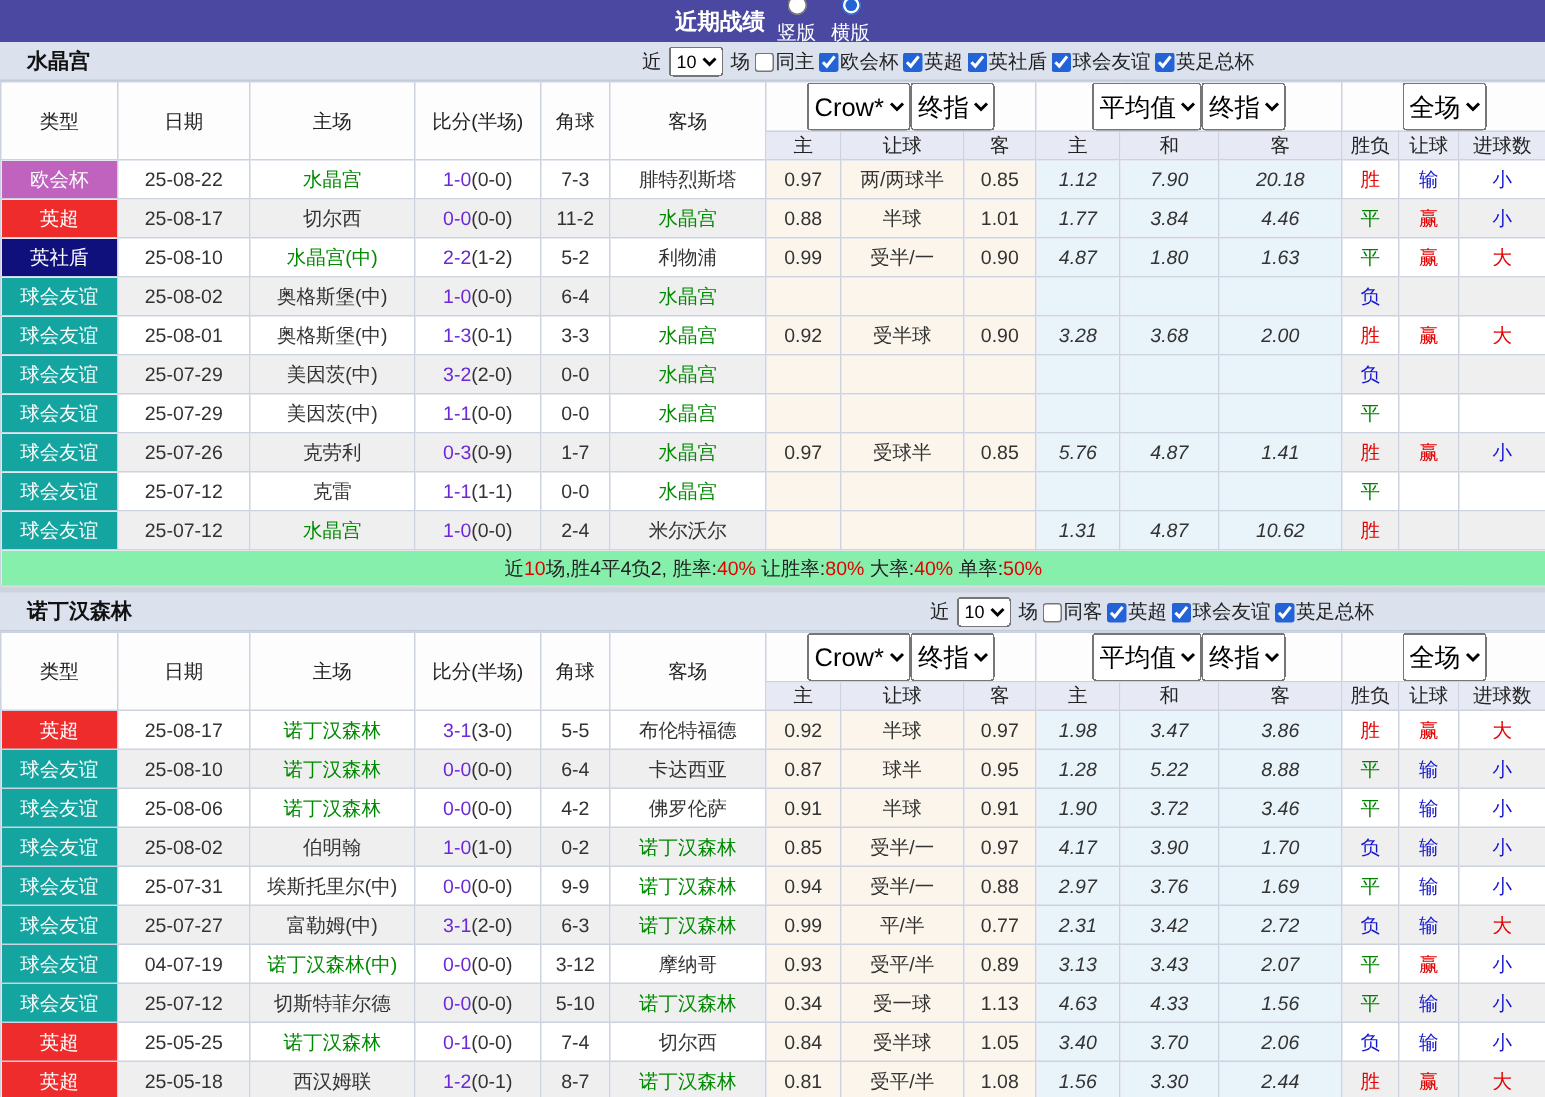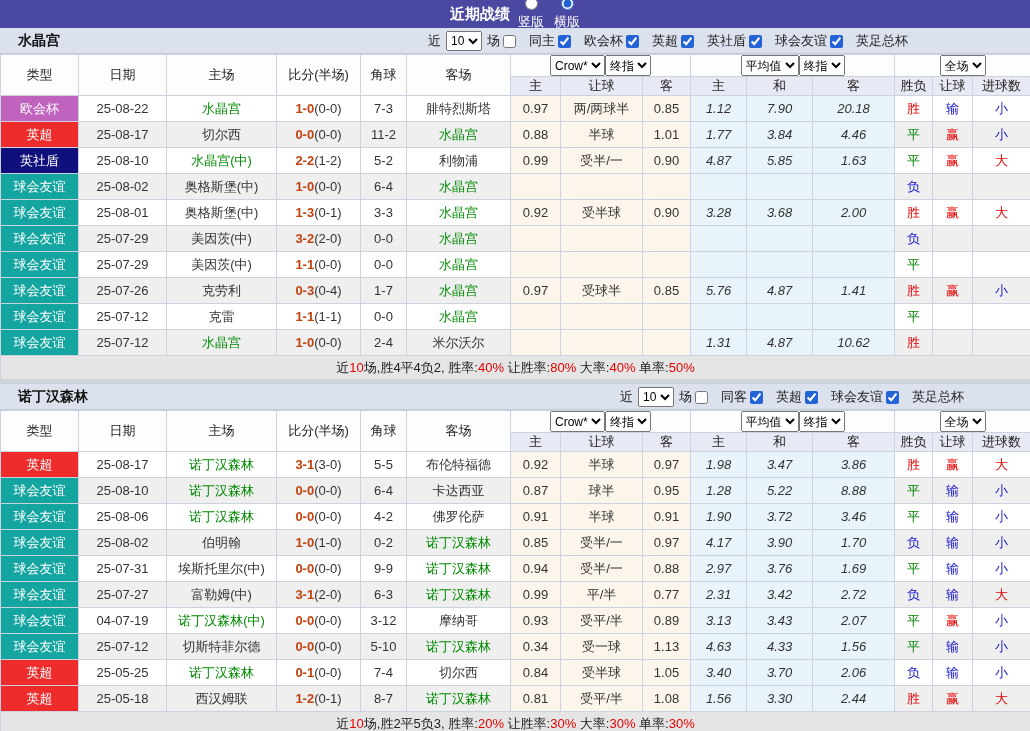--- a/index.html
+++ b/index.html
@@ -39,46 +39,46 @@
     font-weight: bold; font-size: 14px; color: #111;
   }
   .filters {
     position: absolute; top: 0; height: 26px;
     display: flex; align-items: center; gap: 2px;
     font-size: 13px; color: #222; white-space: nowrap;
   }
   .filters.f0 { left: 428px; }
   .filters.f1 { left: 620px; }
   .filters select { font-size: 12px; height: 20px; margin: 0 3px; }
-  .filters label { display: flex; align-items: center; gap: 12px; }
+  .filters label { display: flex; align-items: center; }
 
   
   table { border-collapse: collapse; table-layout: fixed; width: 1030px; background: #fff; }
   th, td {
     border: 1px solid #ccd2df;
     text-align: center; padding: 0 1px;
     overflow: hidden; white-space: nowrap;
   }
   thead th { background: #e7eaf4; font-weight: normal; font-size: 13px; color: #222; }
   thead tr.dd-row th { background: #fdfdfd; height: 22px; }
   thead tr.lbl-row th { height: 19px; }
   thead th.span6 { background: #e7eaf4; }
-  thead select { font-size: 12px; height: 21px; }
+  thead select { font-size: 17px; height: 32px; }
   tbody td { height: 26px; font-size: 13px; color: #333; }
   tr.alt td { background: #efefef; }
   td.league { color: #fff; font-size: 13px; }
   td.col-odds { background: #fcf5eb !important; }
   td.col-avg { background: #e9f4fa !important; font-style: italic; }
-  .score-main { color: #c2410c; font-weight: bold; }
+  .score-main { color: #6d28d9; }
   .score-half { color: #333; }
   .focus { color: #008a00; }
   td.res-red { color: #e60000; }
   td.res-green { color: #008000; }
   td.res-blue { color: #1414cc; }
-  tr.summary td { height: 24px; background: #e5e5e5; font-size: 13px; color: #222; }
+  tr.summary td { height: 24px; background: #86efac; font-size: 13px; color: #222; }
   .red-seg { color: #e60000; }
   .section-gap { height: 4px; }
 </style>
 </head>
 <body>
 
 <div class="page">
   <div class="titlebar">
     <span class="title">近期战绩</span>
     <span class="radio-group">
@@ -207,21 +207,21 @@
               <td class="league" style="background: rgb(16, 16, 124);">英社盾</td>
               <td>25-08-10</td>
               <td class="focus">水晶宫(中)</td>
               <td><span class="score-main">2-2</span><span class="score-half">(1-2)</span></td>
               <td>5-2</td>
               <td>利物浦</td>
               <td class="col-odds">0.99</td>
               <td class="col-odds">受半/一</td>
               <td class="col-odds">0.90</td>
               <td class="col-avg">4.87</td>
-              <td class="col-avg">5.85</td>
+              <td class="col-avg">1.80</td>
               <td class="col-avg">1.63</td>
               <td class="res-green">平</td>
               <td class="res-red">赢</td>
               <td class="res-red">大</td>
             </tr>
             <tr class="alt">
               <td class="league" style="background: rgb(20, 165, 160);">球会友谊</td>
               <td>25-08-02</td>
               <td>奥格斯堡(中)</td>
               <td><span class="score-main">1-0</span><span class="score-half">(0-0)</span></td>
@@ -285,21 +285,21 @@
               <td class="col-avg"></td>
               <td class="col-avg"></td>
               <td class="res-green">平</td>
               <td></td>
               <td></td>
             </tr>
             <tr class="alt">
               <td class="league" style="background: rgb(20, 165, 160);">球会友谊</td>
               <td>25-07-26</td>
               <td>克劳利</td>
-              <td><span class="score-main">0-3</span><span class="score-half">(0-4)</span></td>
+              <td><span class="score-main">0-3</span><span class="score-half">(0-9)</span></td>
               <td>1-7</td>
               <td class="focus">水晶宫</td>
               <td class="col-odds">0.97</td>
               <td class="col-odds">受球半</td>
               <td class="col-odds">0.85</td>
               <td class="col-avg">5.76</td>
               <td class="col-avg">4.87</td>
               <td class="col-avg">1.41</td>
               <td class="res-red">胜</td>
               <td class="res-red">赢</td>

